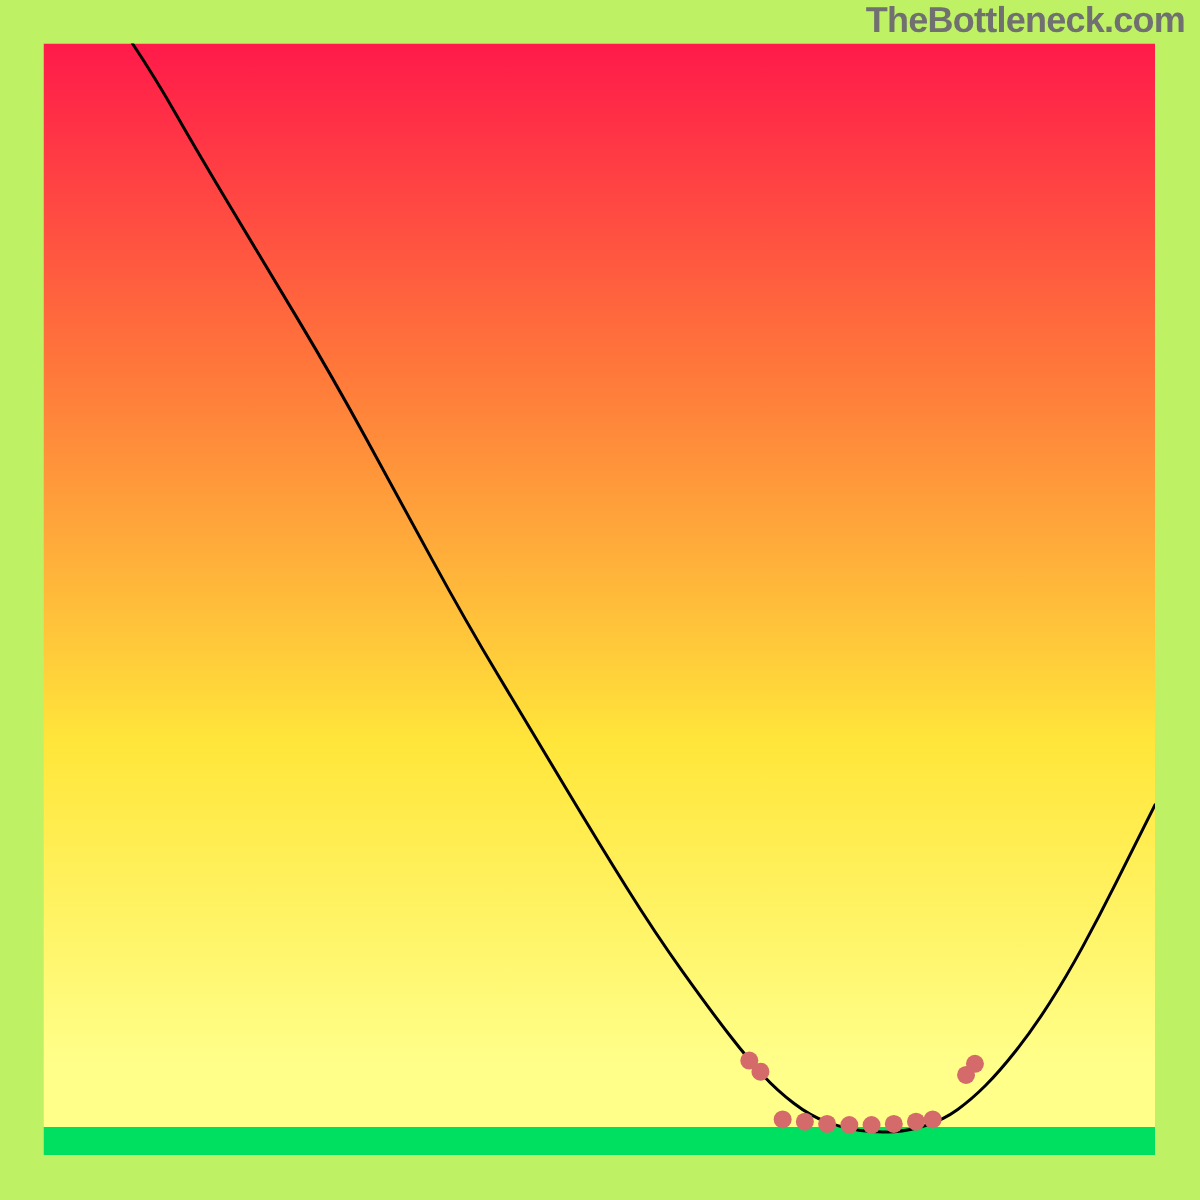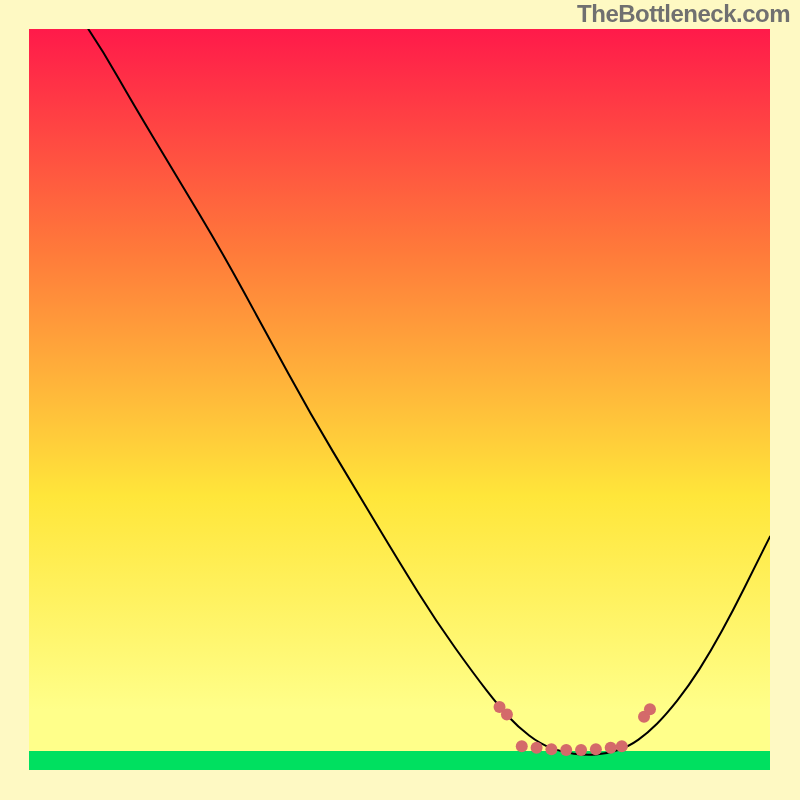--- a/index.html
+++ b/index.html
@@ -1,17 +1,17 @@
 <!DOCTYPE html>
 <html><head>
 <meta charset="utf-8">
 <style>
   * { margin: 0; padding: 0; box-sizing: border-box; }
   html, body { width: 800px; height: 800px; overflow: hidden; background: #000; }
-  .wrap { position: relative; width: 800px; height: 800px; background: #fef9c3; }
+  .wrap { position: relative; width: 800px; height: 800px; background: #bef264; }
   .watermark {
     position: absolute;
     top: 0;
     right: 10px;
     font-family: Arial, Helvetica, sans-serif;
     font-weight: bold;
     font-size: 24px;
     color: #707070;
     letter-spacing: -0.5px;
   }

